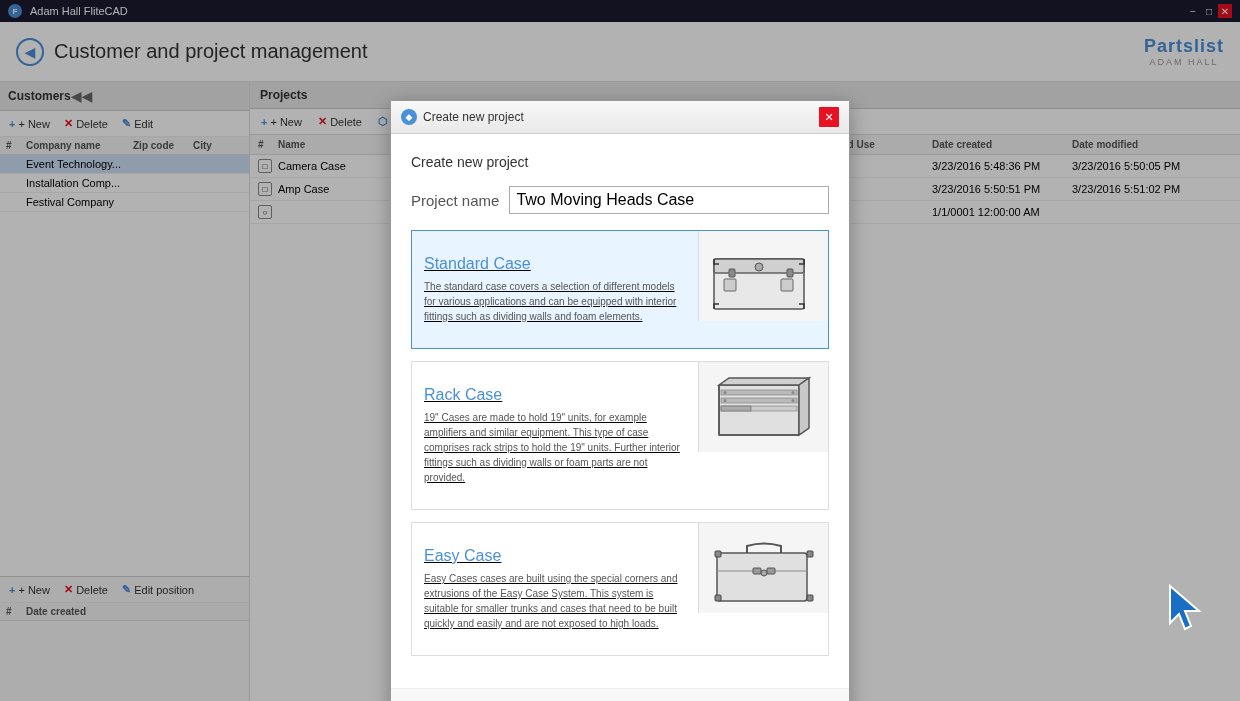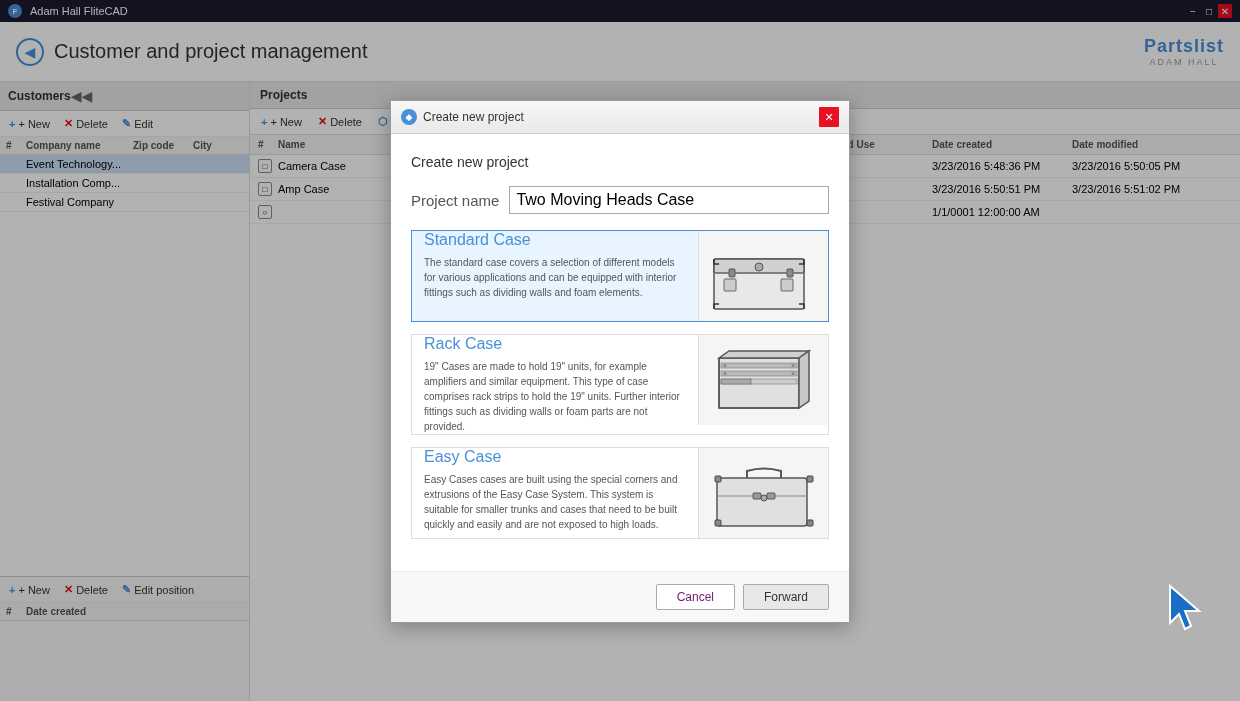--- a/index.html
+++ b/index.html
@@ -346,21 +346,22 @@
       display: flex;
       cursor: pointer;
       position: relative;
     }
     .case-option.selected {
       background: #e8f4ff;
       border-color: #4a90d9;
     }
     .case-option-content {
       flex: 1;
-      padding: 0 12px;
+      padding: 24px 12px;
+      text-decoration: underline;
     }
     .case-option-title {
       color: #4a90d9;
       font-size: 16px;
       font-weight: 400;
       margin-bottom: 6px;
     }
     .case-option-desc {
       font-size: 10px;
       color: #555;

